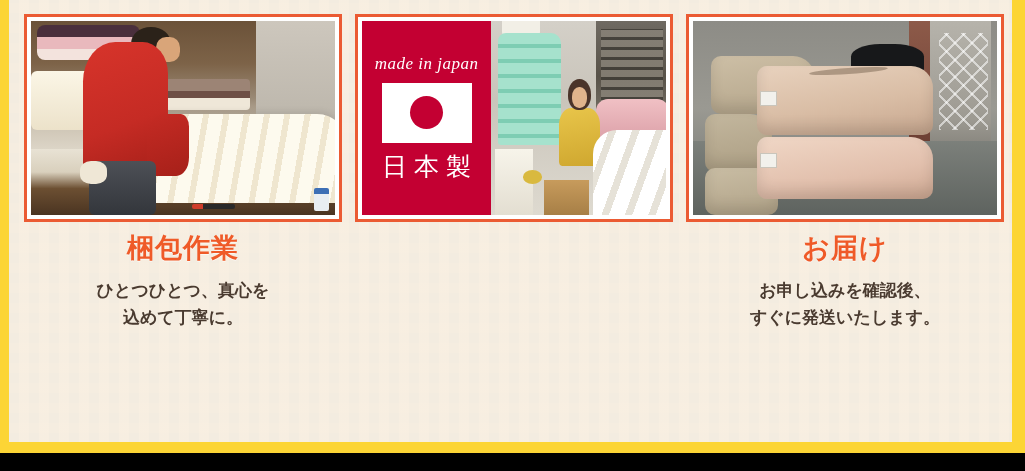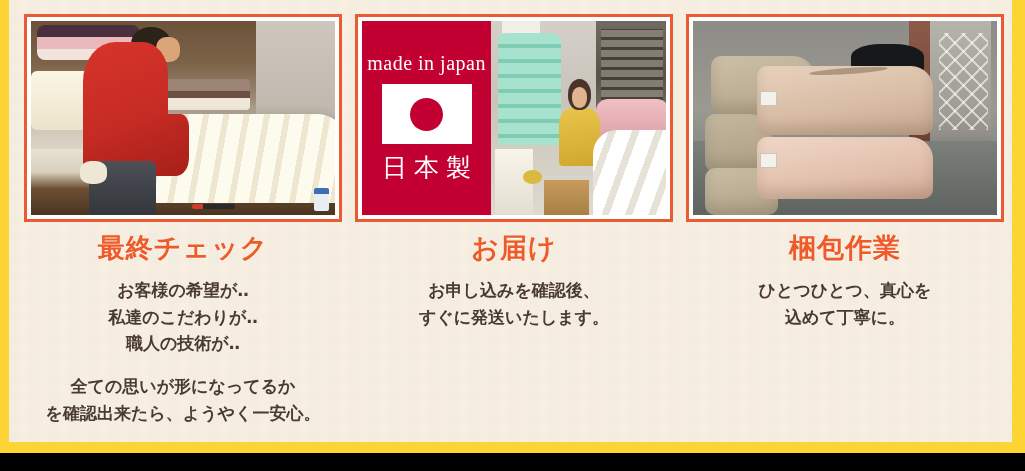--- a/index.html
+++ b/index.html
@@ -174,24 +174,25 @@
   .ph2 { background: #cdc6ba; }
   .ph2 .badge {
     position: absolute; left: 0; top: 0; width: 42.5%; height: 100%;
     background: #c30032;
     display: flex; flex-direction: column;
     align-items: center; justify-content: center;
   }
   .badge-text {
     color: #ffffff;
     font-family: "Liberation Serif", "DejaVu Serif", serif;
-    font-size: 20px;
+    font-size: 17px;
     letter-spacing: .5px;
     margin-bottom: 9px;
     white-space: nowrap;
+    font-style: italic;
   }
   .badge-flag {
     width: 90px; height: 60px;
     background: #ffffff;
     display: flex; align-items: center; justify-content: center;
     margin-bottom: 7px;
   }
   .badge-flag .dot {
     width: 33px; height: 33px; border-radius: 50%;
     background: #c30032;
@@ -427,41 +428,33 @@
           <div class="twine"></div>
           <div class="label" style="left:22%;top:36%"></div>
           <div class="label" style="left:22%;top:68%"></div>
         </div>
       </div>
 
     </div>
 
     <div class="text-row">
 
+
       <div class="col">
-        <h2 class="col-heading">最終チェック</h2>
-        <p class="col-body">お客様の希望が‥
-私達のこだわりが‥
-職人の技術が‥</p>
-        <p class="col-body second">全ての思いが形になってるか
-を確認出来たら、ようやく一安心。</p>
+        <h2 class="col-heading">梱包作業</h2>
+        <p class="col-body">ひとつひとつ、真心を
+込めて丁寧に。</p>
       </div>
 
       <div class="col">
         <h2 class="col-heading">お届け</h2>
         <p class="col-body">お申し込みを確認後、
 すぐに発送いたします。</p>
       </div>
 
-      <div class="col">
-        <h2 class="col-heading">梱包作業</h2>
-        <p class="col-body">ひとつひとつ、真心を
-込めて丁寧に。</p>
-      </div>
-
     </div>
 
   </div>
 
   <div class="yellow-left"></div>
   <div class="yellow-right"></div>
   <div class="yellow-bottom"></div>
   <div class="black-bottom"></div>
 
 </div>

